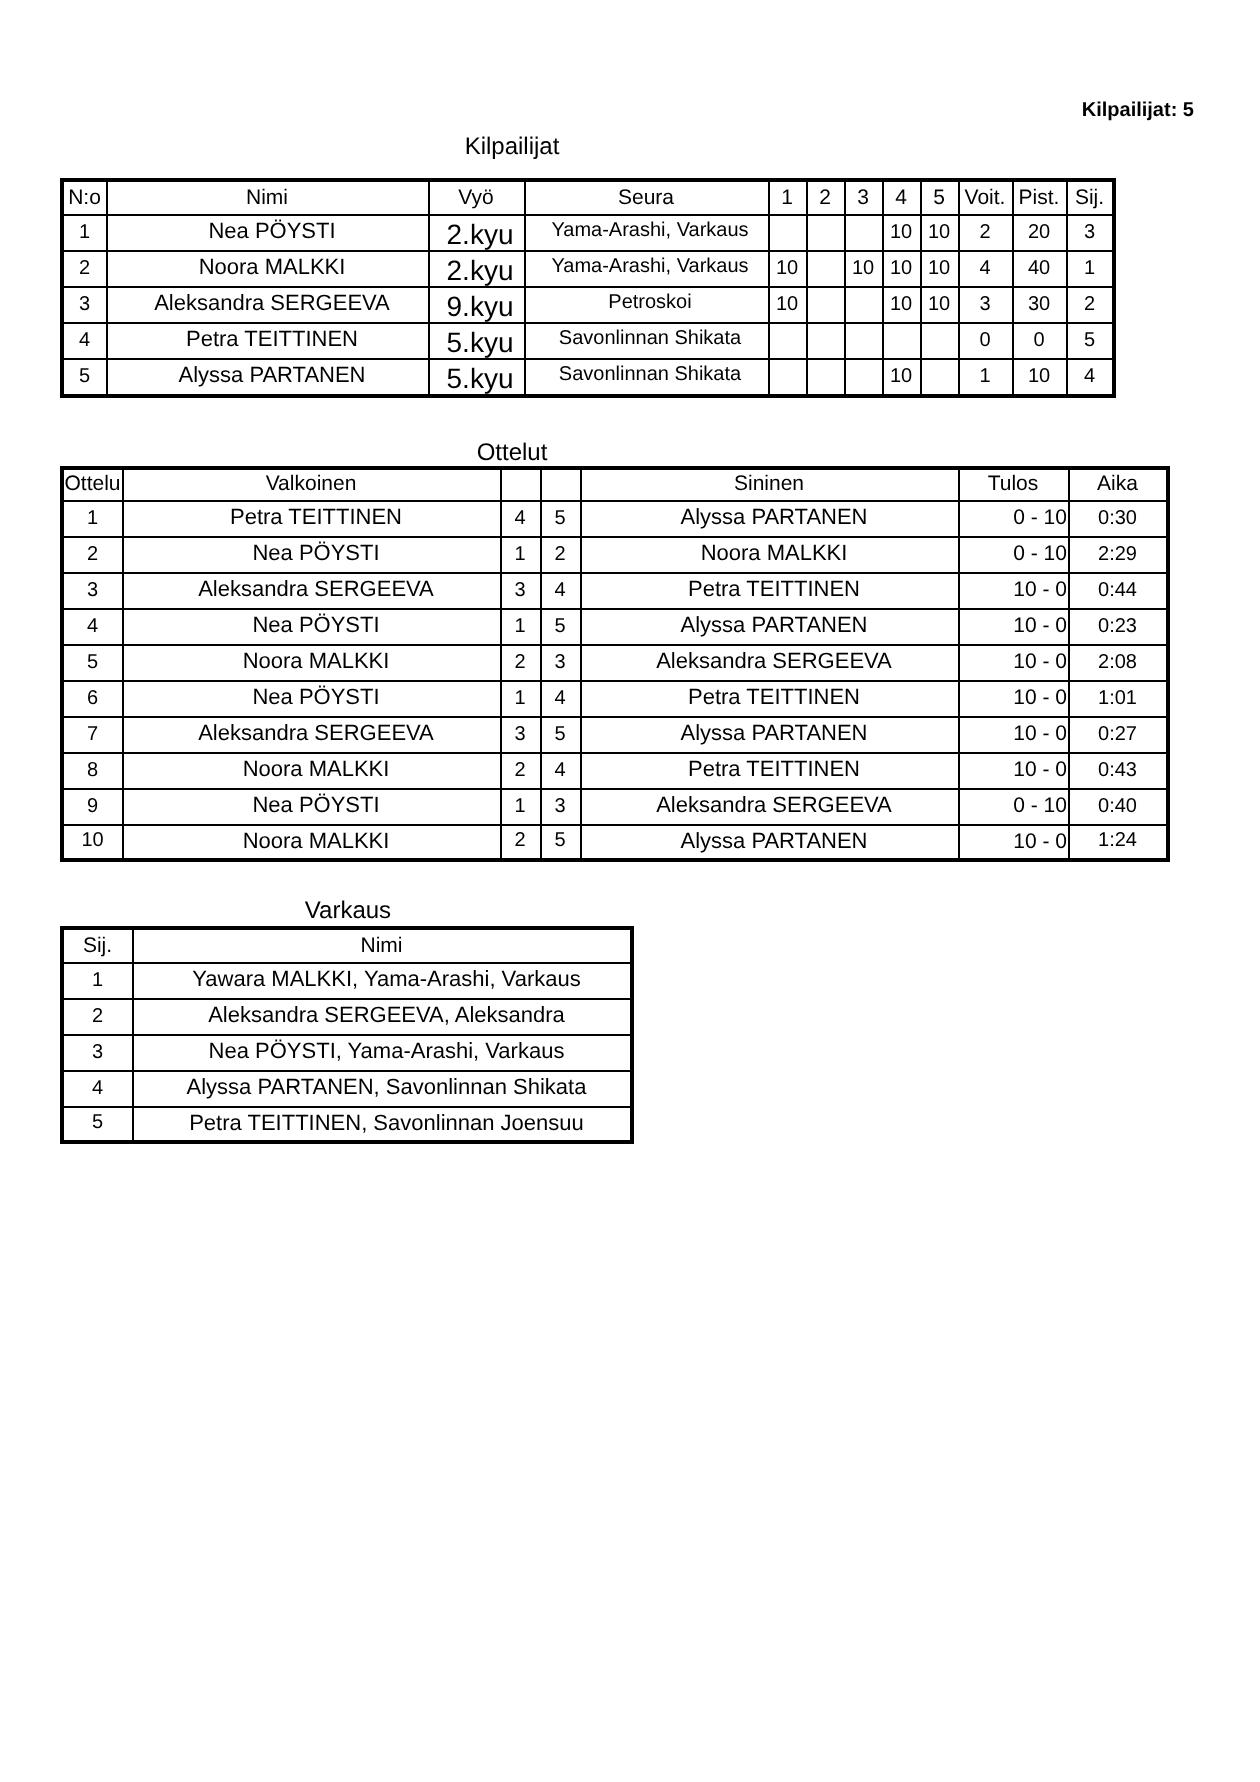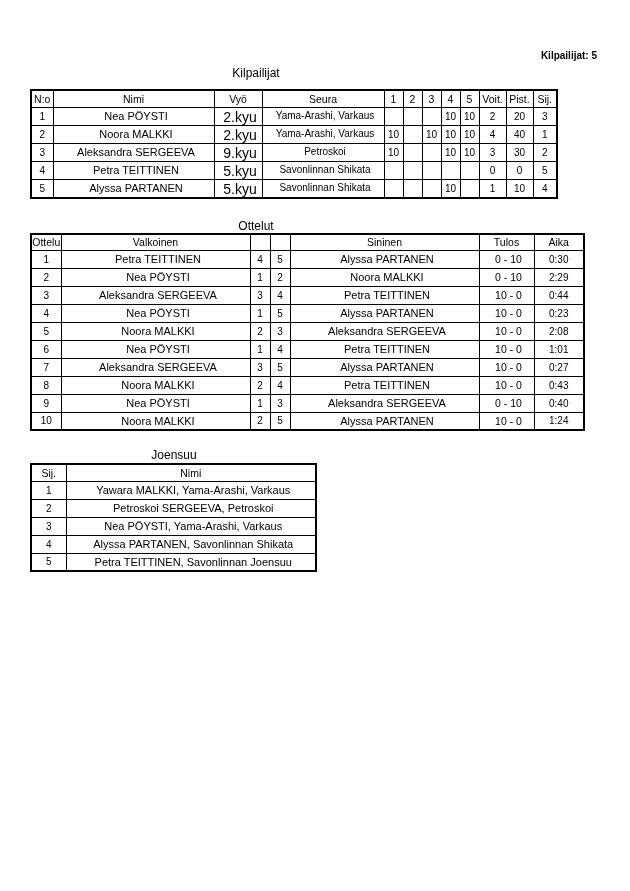--- a/index.html
+++ b/index.html
@@ -34,21 +34,21 @@
   th, td { border: 1px solid #000; padding: 0; overflow: hidden; white-space: nowrap; }
   table { border: 2px solid #000; }
   th { font-weight: normal; font-size: 10.5px; text-align: center; vertical-align: middle; }
   td { vertical-align: middle; }
 
   .c { text-align: center; }
   .l { text-align: center; padding-left: 5px; }
   .kyu { font-size: 14px; vertical-align: top; padding-top: 1px; padding-left: 4px; text-align: center; }
   .seura { font-size: 10px; vertical-align: top; padding-top: 2px; padding-left: 4px; text-align: center; }
   .sm { font-size: 10px; }
-  .tulos { text-align: center; padding-left: 4px; font-size: 10.5px; }
+  .tulos { text-align: right; padding-left: 4px; font-size: 10.5px; }
 
   #t-kilpailijat { top: 89px;  left: 30px; width: 526px; }
   #t-kilpailijat tr { height: 17px; }
 
   #t-ottelut { top: 233px; left: 30px; width: 553px; }
   #t-ottelut thead tr { height: 16px; }
   #t-ottelut tbody tr { height: 18px; }
 
   #t-tulokset { top: 463px; left: 30px; width: 285px; }
   #t-tulokset thead tr { height: 17px; }
@@ -278,41 +278,41 @@
         <td class="l">Noora MALKKI</td>
         <td class="c sm">2</td>
         <td class="c sm">5</td>
         <td class="l">Alyssa PARTANEN</td>
         <td class="tulos">10 - 0</td>
         <td class="c sm">1:24</td>
       </tr>
     </tbody>
   </table>
 
-  <div class="sec-heading" id="h-tulokset">Joensuu</div>
+  <div class="sec-heading" id="h-tulokset">Varkaus</div>
 
   <table id="t-tulokset">
     <colgroup>
       <col style="width:35px">
         <col style="width:250px">
     </colgroup>
     <thead>
       <tr>
         <th>Sij.</th>
         <th>Nimi</th>
       </tr>
     </thead>
     <tbody>
       <tr>
         <td class="c sm">1</td>
         <td class="l">Yawara MALKKI, Yama-Arashi, Varkaus</td>
       </tr>
       <tr>
         <td class="c sm">2</td>
-        <td class="l">Petroskoi SERGEEVA, Petroskoi</td>
+        <td class="l">Aleksandra SERGEEVA, Aleksandra</td>
       </tr>
       <tr>
         <td class="c sm">3</td>
         <td class="l">Nea PÖYSTI, Yama-Arashi, Varkaus</td>
       </tr>
       <tr>
         <td class="c sm">4</td>
         <td class="l">Alyssa PARTANEN, Savonlinnan Shikata</td>
       </tr>
       <tr>

